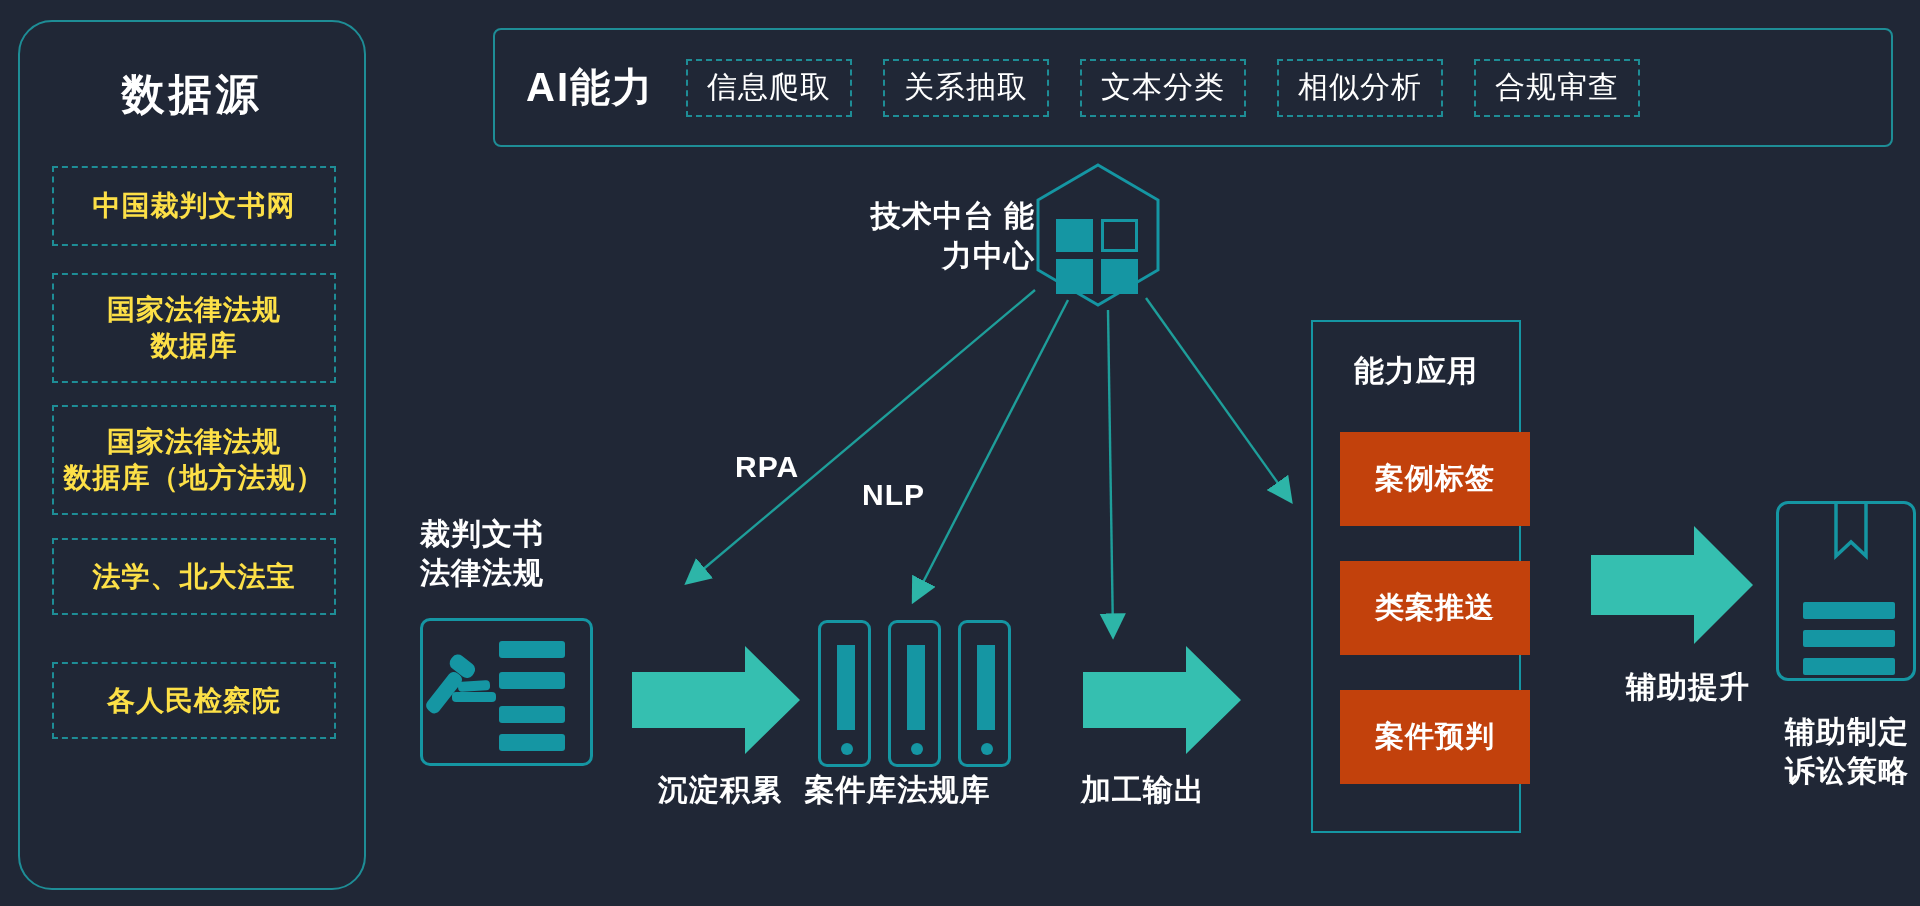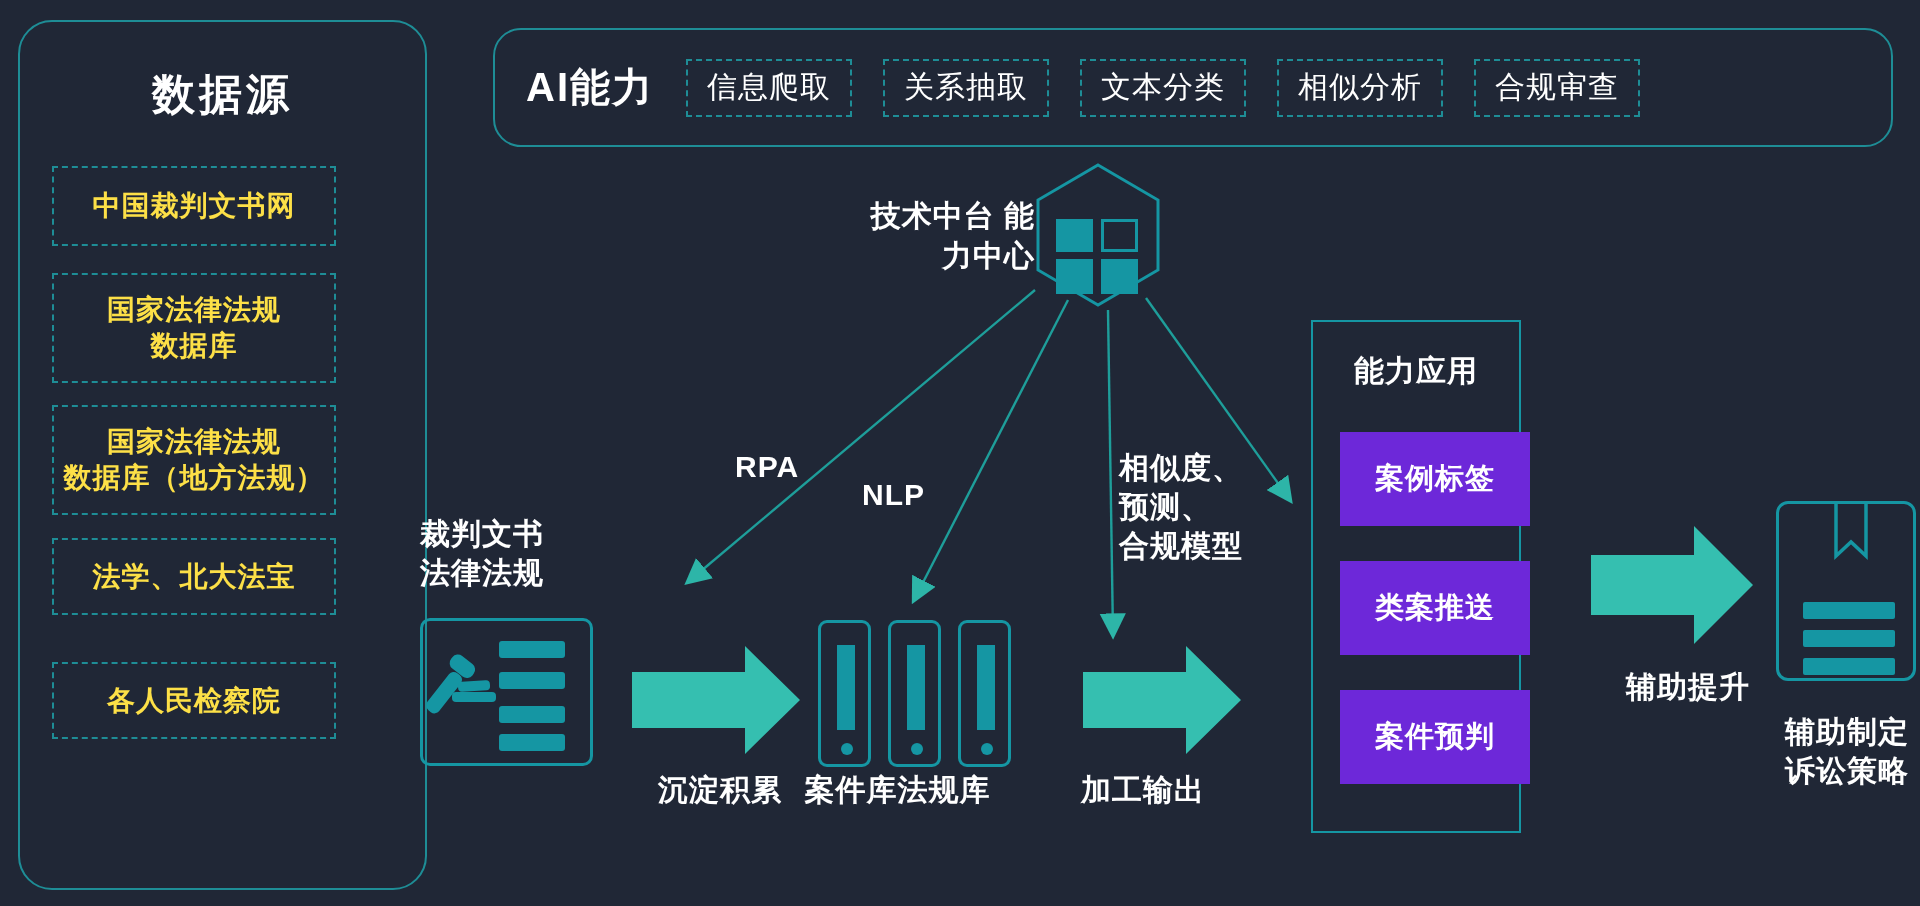--- a/index.html
+++ b/index.html
@@ -8,21 +8,21 @@
     background:#202736;
     font-family:"Liberation Sans","DejaVu Sans",sans-serif;
     color:#ffffff;
     overflow:hidden;
     position:relative;
   }
   .stage{position:absolute;left:0;top:0;width:1920px;height:906px;}
 
   
   #datasource-panel{
-    position:absolute;left:18px;top:20px;width:409px;height:870px;
+    position:absolute;left:18px;top:20px;width:348px;height:870px;
     border:2px solid #1E8D96;border-radius:34px;
     box-sizing:border-box;
   }
   #datasource-title{
     position:absolute;left:0;top:44px;width:100%;
     text-align:center;font-size:43px;font-weight:700;letter-spacing:4px;
     color:#ffffff;
   }
   .ds-item{
     position:absolute;left:32px;width:284px;
@@ -30,21 +30,21 @@
     box-sizing:border-box;
     display:flex;align-items:center;justify-content:center;
     text-align:center;
     font-size:28px;font-weight:700;line-height:1.28;
     letter-spacing:1px;color:#fde047;
   }
 
   
   #ai-bar{
     position:absolute;left:493px;top:28px;width:1400px;height:119px;
-    border:2px solid #1E8D96;border-radius:28px;
+    border:2px solid #1E8D96;border-radius:8px;
     box-sizing:border-box;
     display:flex;align-items:center;
   }
   #ai-bar-title{
     font-size:40px;font-weight:700;letter-spacing:2px;color:#fff;
     margin-left:31px;margin-right:32px;white-space:nowrap;
   }
   .ai-chip{
     border:2px dashed #1E8D96;
     height:58px;min-width:166px;
@@ -93,21 +93,21 @@
   #capability-panel{
     position:absolute;left:1311px;top:320px;width:210px;height:513px;
     border:2px solid #1596A3;box-sizing:border-box;
   }
   #capability-title{
     position:absolute;left:0;top:29px;width:100%;text-align:center;
     font-size:30px;font-weight:700;letter-spacing:1px;color:#fff;
   }
   .cap-card{
     position:absolute;left:27px;width:190px;height:94px;
-    background:#6d28d9;
+    background:#c2410c;
     display:flex;align-items:center;justify-content:center;
     font-size:29px;font-weight:700;letter-spacing:1px;color:#fff;
   }
 
   
   #book-icon{
     position:absolute;left:1776px;top:501px;width:140px;height:180px;
     border:3px solid #1596A3;border-radius:12px;box-sizing:border-box;
   }
   .book-line{position:absolute;background:#1596A3;height:17px;border-radius:2px;}
@@ -190,23 +190,20 @@
     <div class="hex-cell outline" style="left:63px;top:29px;width:37px;height:33px;"></div>
     <div class="hex-cell" style="left:18px;top:69px;width:37px;height:35px;"></div>
     <div class="hex-cell" style="left:63px;top:69px;width:37px;height:35px;"></div>
   </div>
 
   <div id="tech-center-label">技术中台
 能力中心</div>
 
   <div class="edge-label" style="left:735px;top:447px;">RPA</div>
   <div class="edge-label" style="left:862px;top:475px;">NLP</div>
-  <div class="edge-label" style="left:1119px;top:448px;">相似度、
-预测、
-合规模型</div>
 
   <div class="stage-label" style="left:420px;top:514px;width:175px;text-align:left;">裁判文书
 法律法规</div>
 
   <div id="doc-icon-box">
     <div class="doc-line" style="left:76px;top:20px;width:66px;"></div>
     <div class="doc-line" style="left:76px;top:51px;width:66px;"></div>
     <div class="doc-line" style="left:76px;top:85px;width:66px;"></div>
     <div class="doc-line" style="left:76px;top:113px;width:66px;"></div>
   </div>

